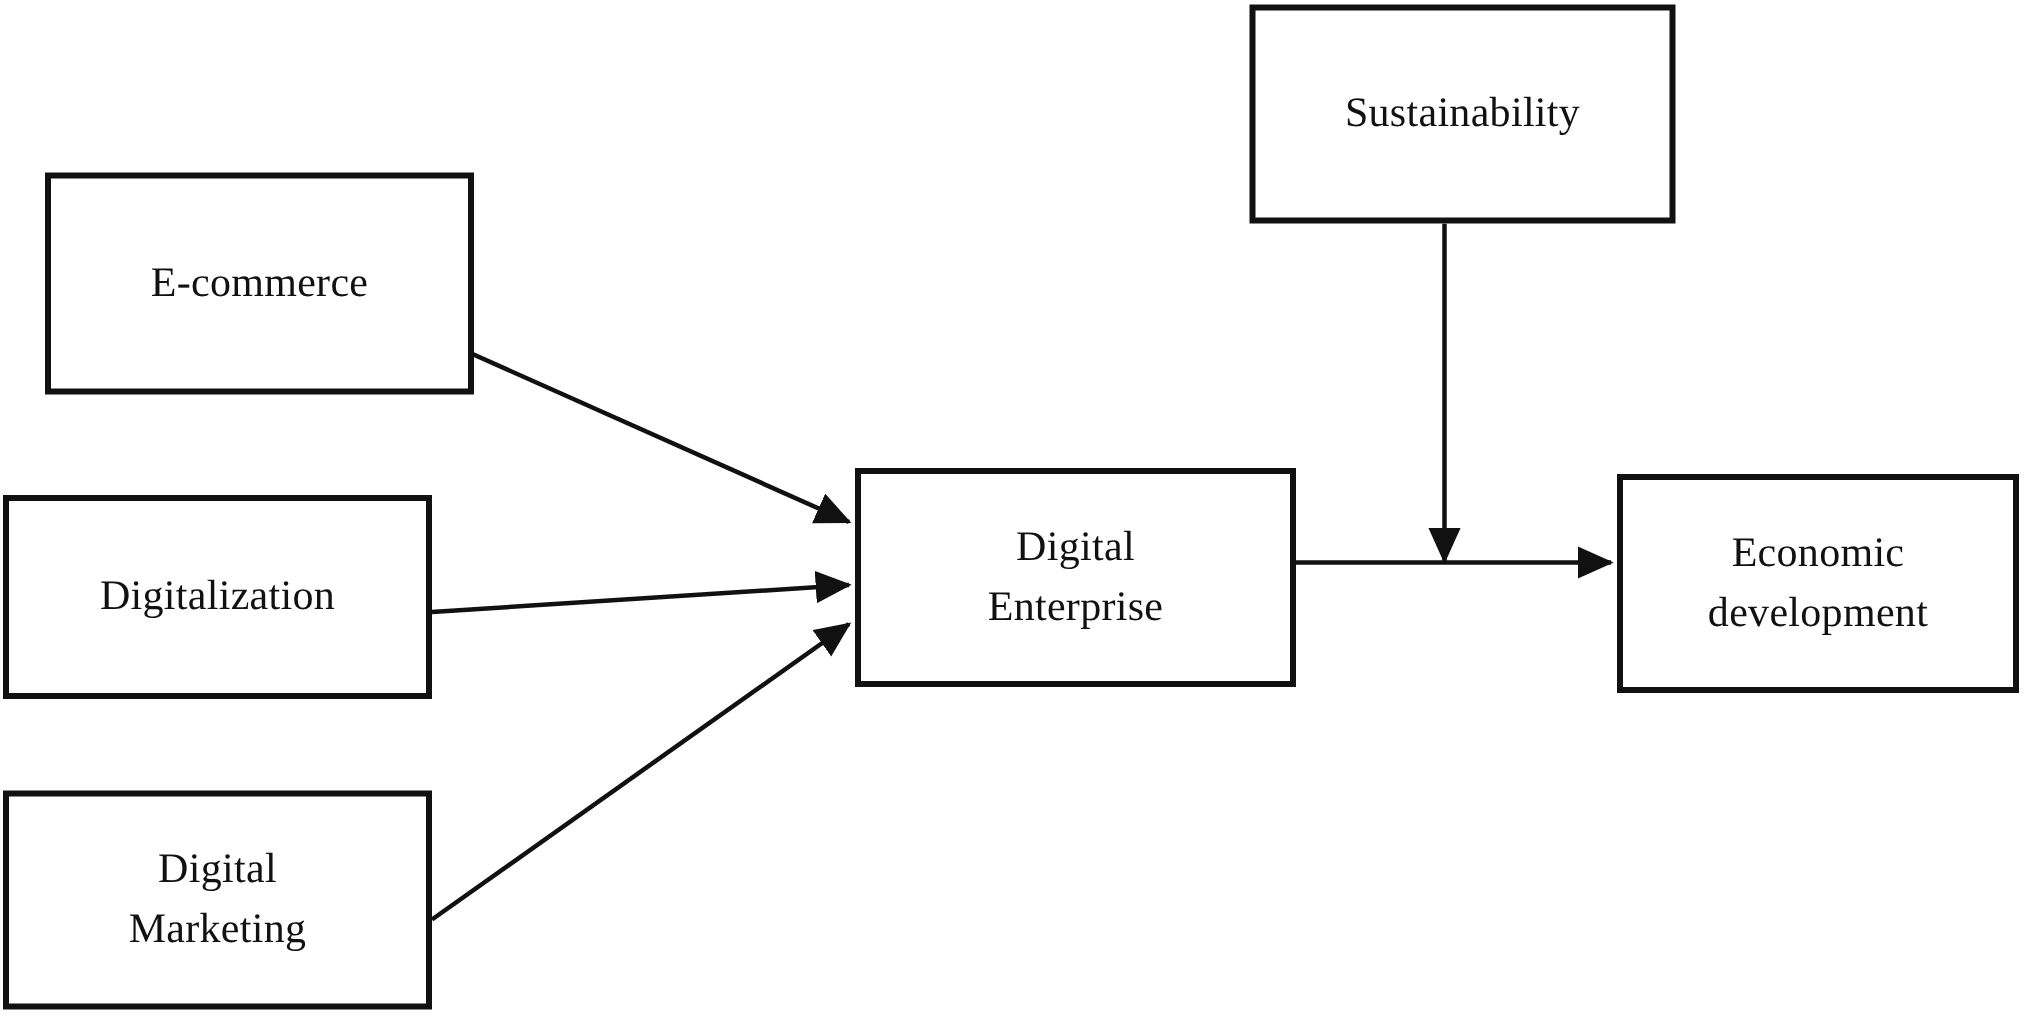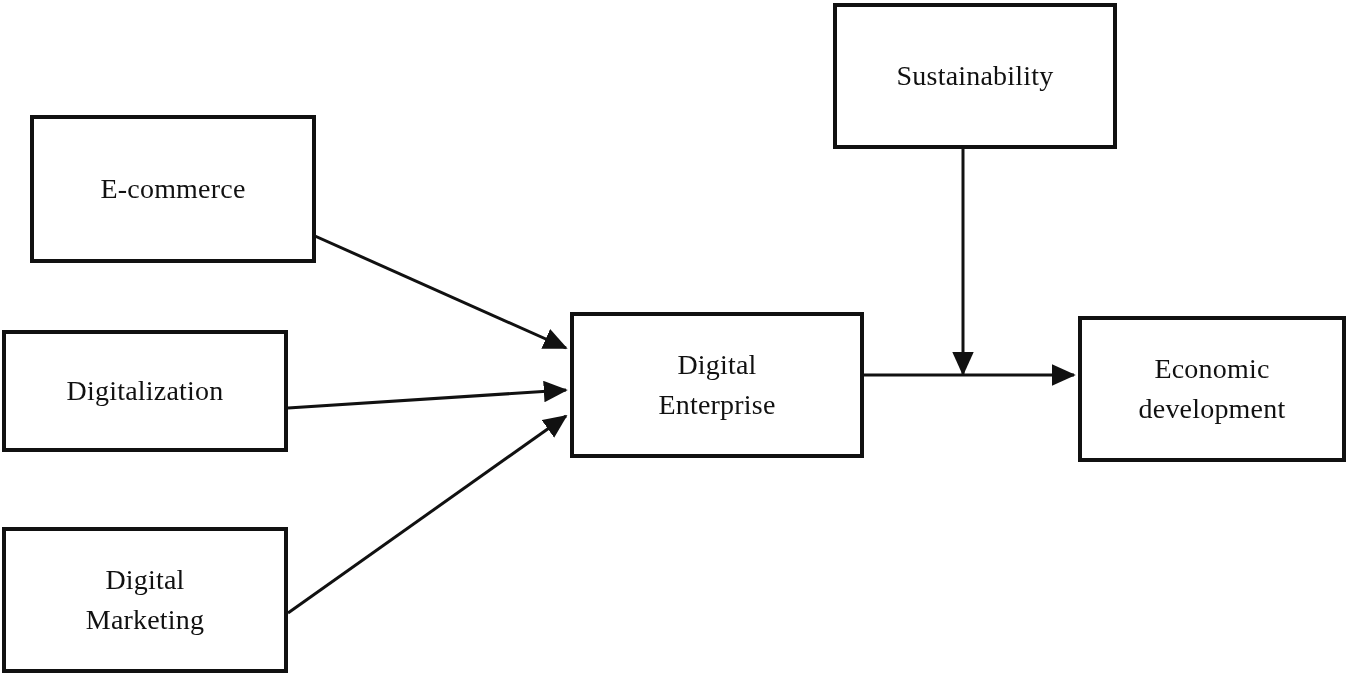--- a/index.html
+++ b/index.html
@@ -64,21 +64,21 @@
         <line x1="288" y1="613" x2="566" y2="416" stroke="#111111" stroke-width="3" marker-end="url(#arrowhead)"></line>
         <line x1="864" y1="375" x2="1074" y2="375" stroke="#111111" stroke-width="3" marker-end="url(#arrowhead)"></line>
         <line x1="963" y1="149" x2="963" y2="374" stroke="#111111" stroke-width="3" marker-end="url(#arrowhead)"></line>
       </g>
   </svg>
 
   <div class="node-box" style="left: 2px; top: 115px; width: 286px; height: 148px; border-width: 4px; border-color: rgb(17, 17, 17); background: rgb(255, 255, 255); margin-left: 28px;">
     <span class="node-label" style="font-size: 28px; color: rgb(17, 17, 17);">E-commerce</span>
   </div>
 
-  <div class="node-box" style="left: 2px; top: 330px; width: 286px; height: 122px; border-width: 4px; border-color: rgb(17, 17, 17); background: rgb(255, 255, 255);">
+  <div class="node-box" style="left: 2px; top: 330px; width: 286px; height: 136px; border-width: 4px; border-color: rgb(17, 17, 17); background: rgb(255, 255, 255);">
     <span class="node-label" style="font-size: 28px; color: rgb(17, 17, 17);">Digitalization</span>
   </div>
 
   <div class="node-box" style="left: 2px; top: 527px; width: 286px; height: 146px; border-width: 4px; border-color: rgb(17, 17, 17); background: rgb(255, 255, 255);">
     <span class="node-label" style="font-size: 28px; color: rgb(17, 17, 17);">Digital
 Marketing</span>
   </div>
 
   <div class="node-box" style="left: 570px; top: 312px; width: 294px; height: 146px; border-width: 4px; border-color: rgb(17, 17, 17); background: rgb(255, 255, 255);">
     <span class="node-label" style="font-size: 28px; color: rgb(17, 17, 17);">Digital

